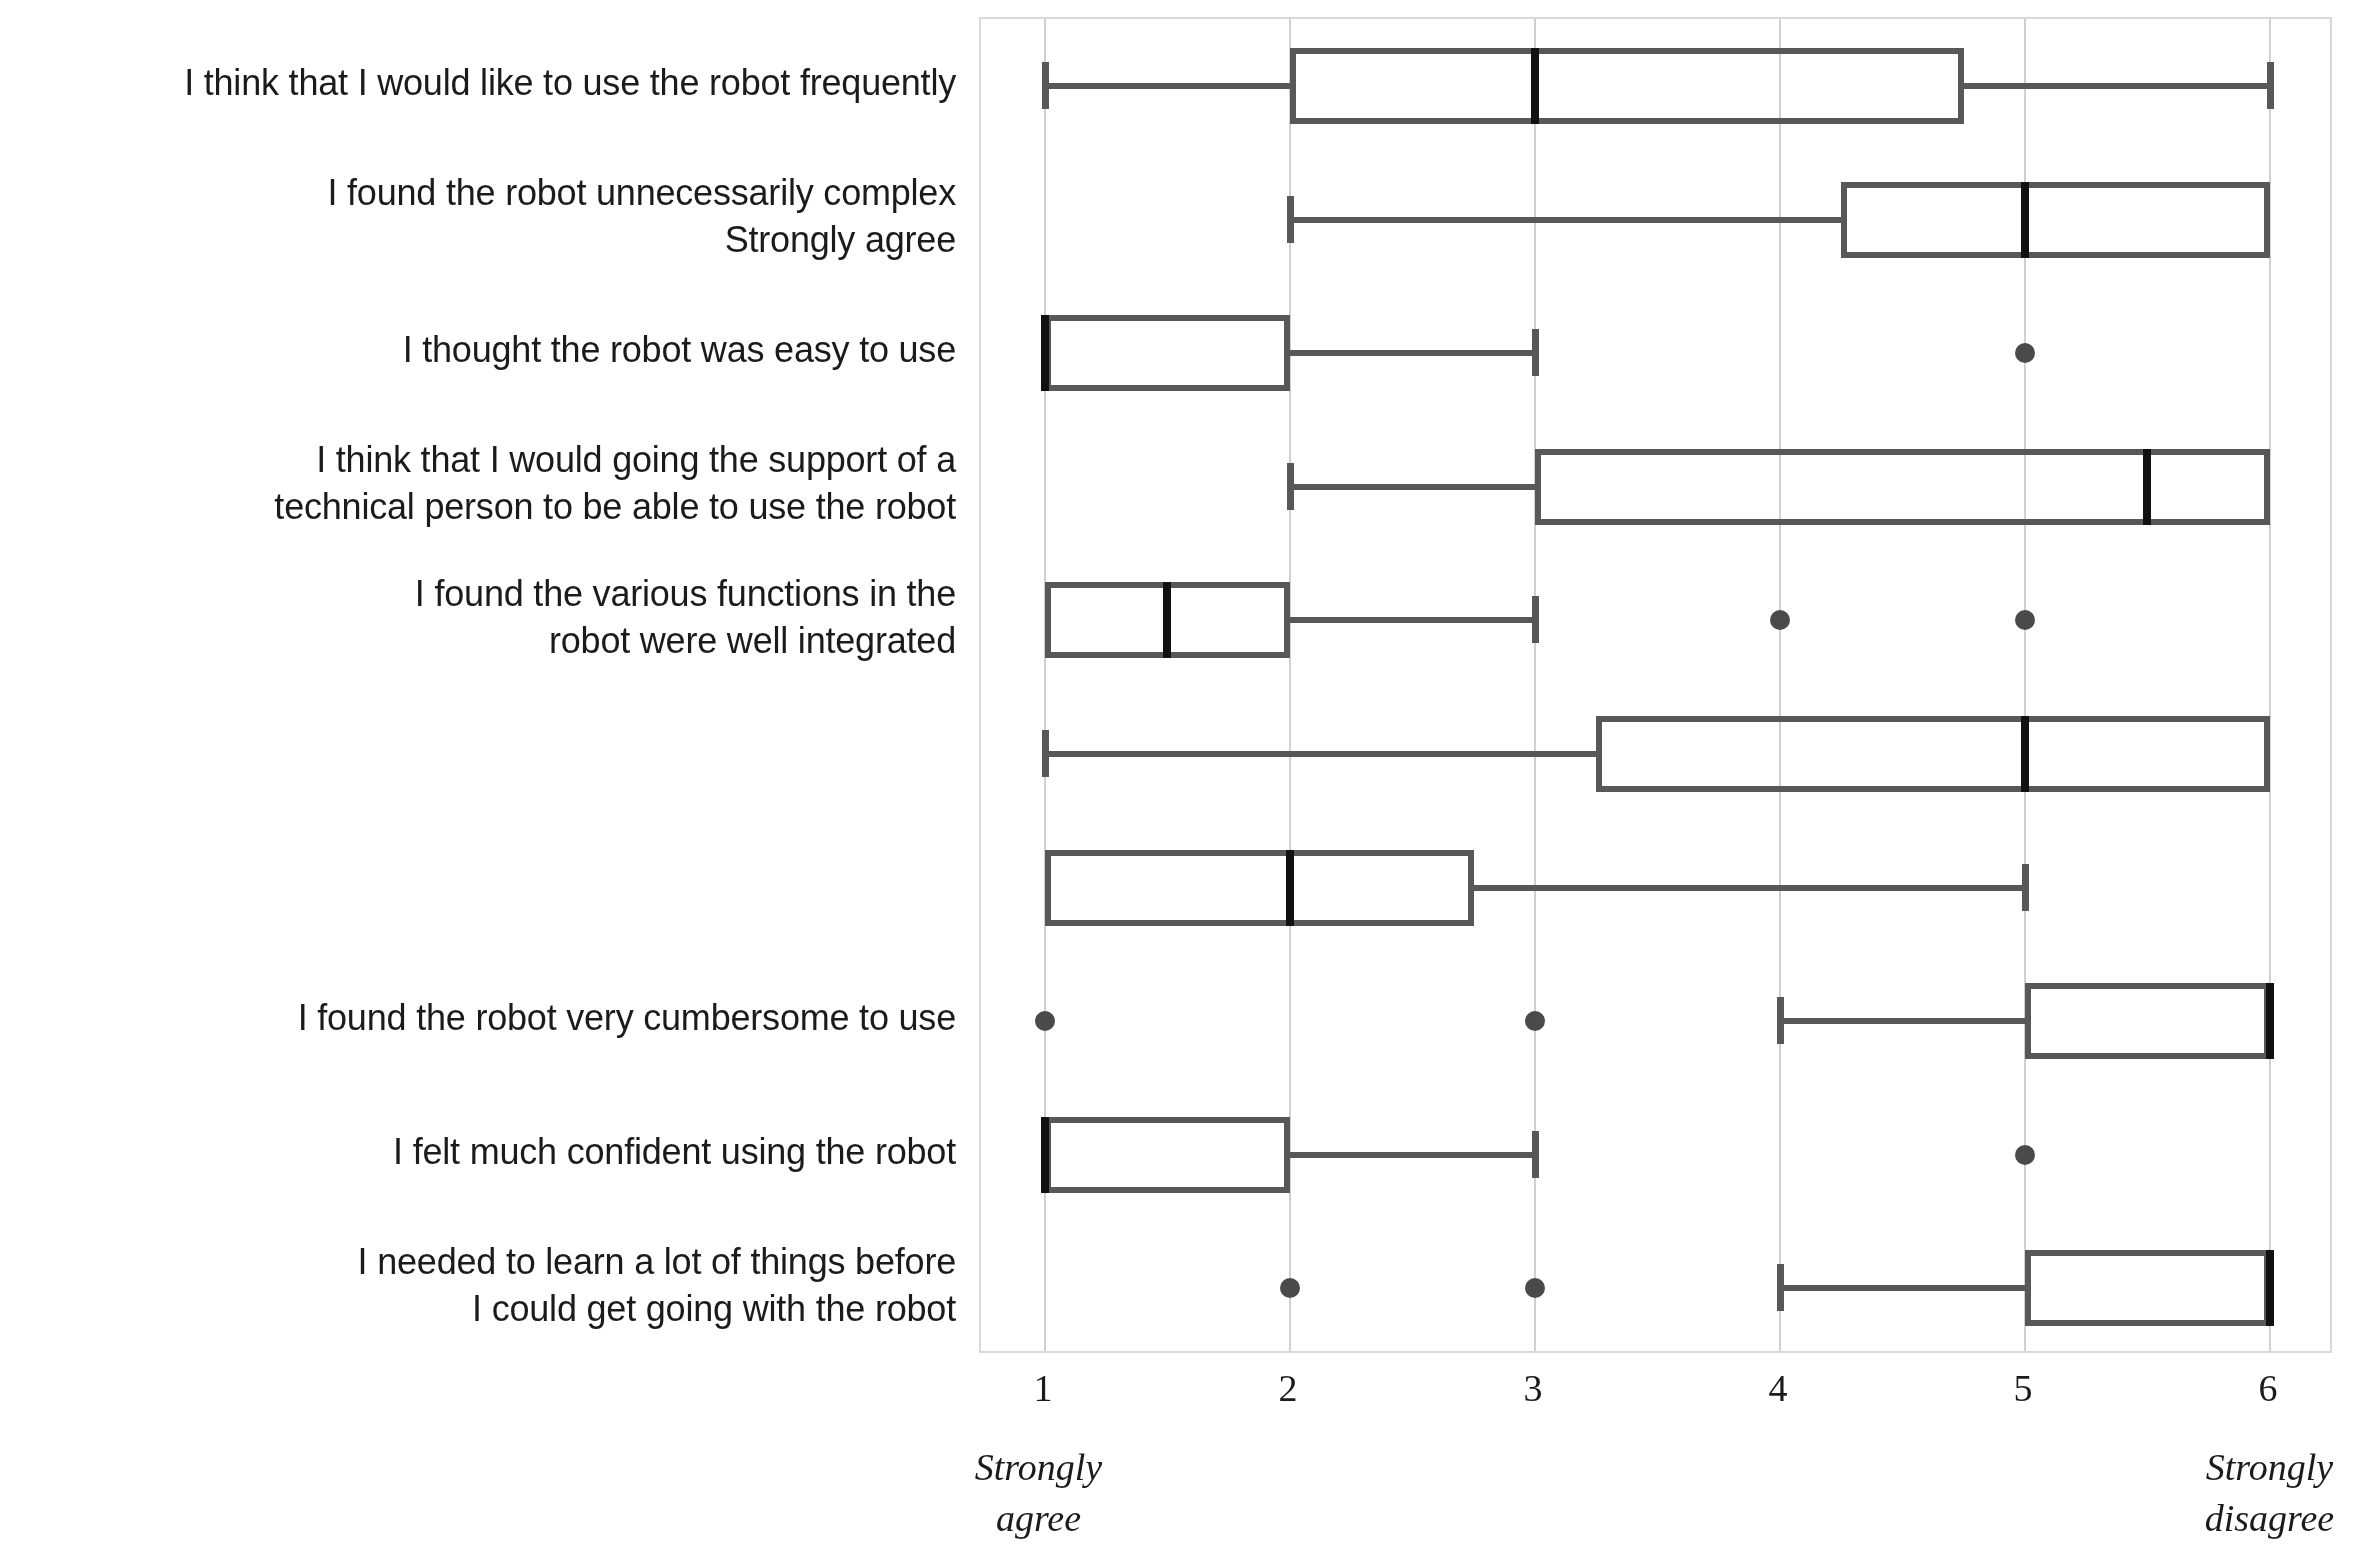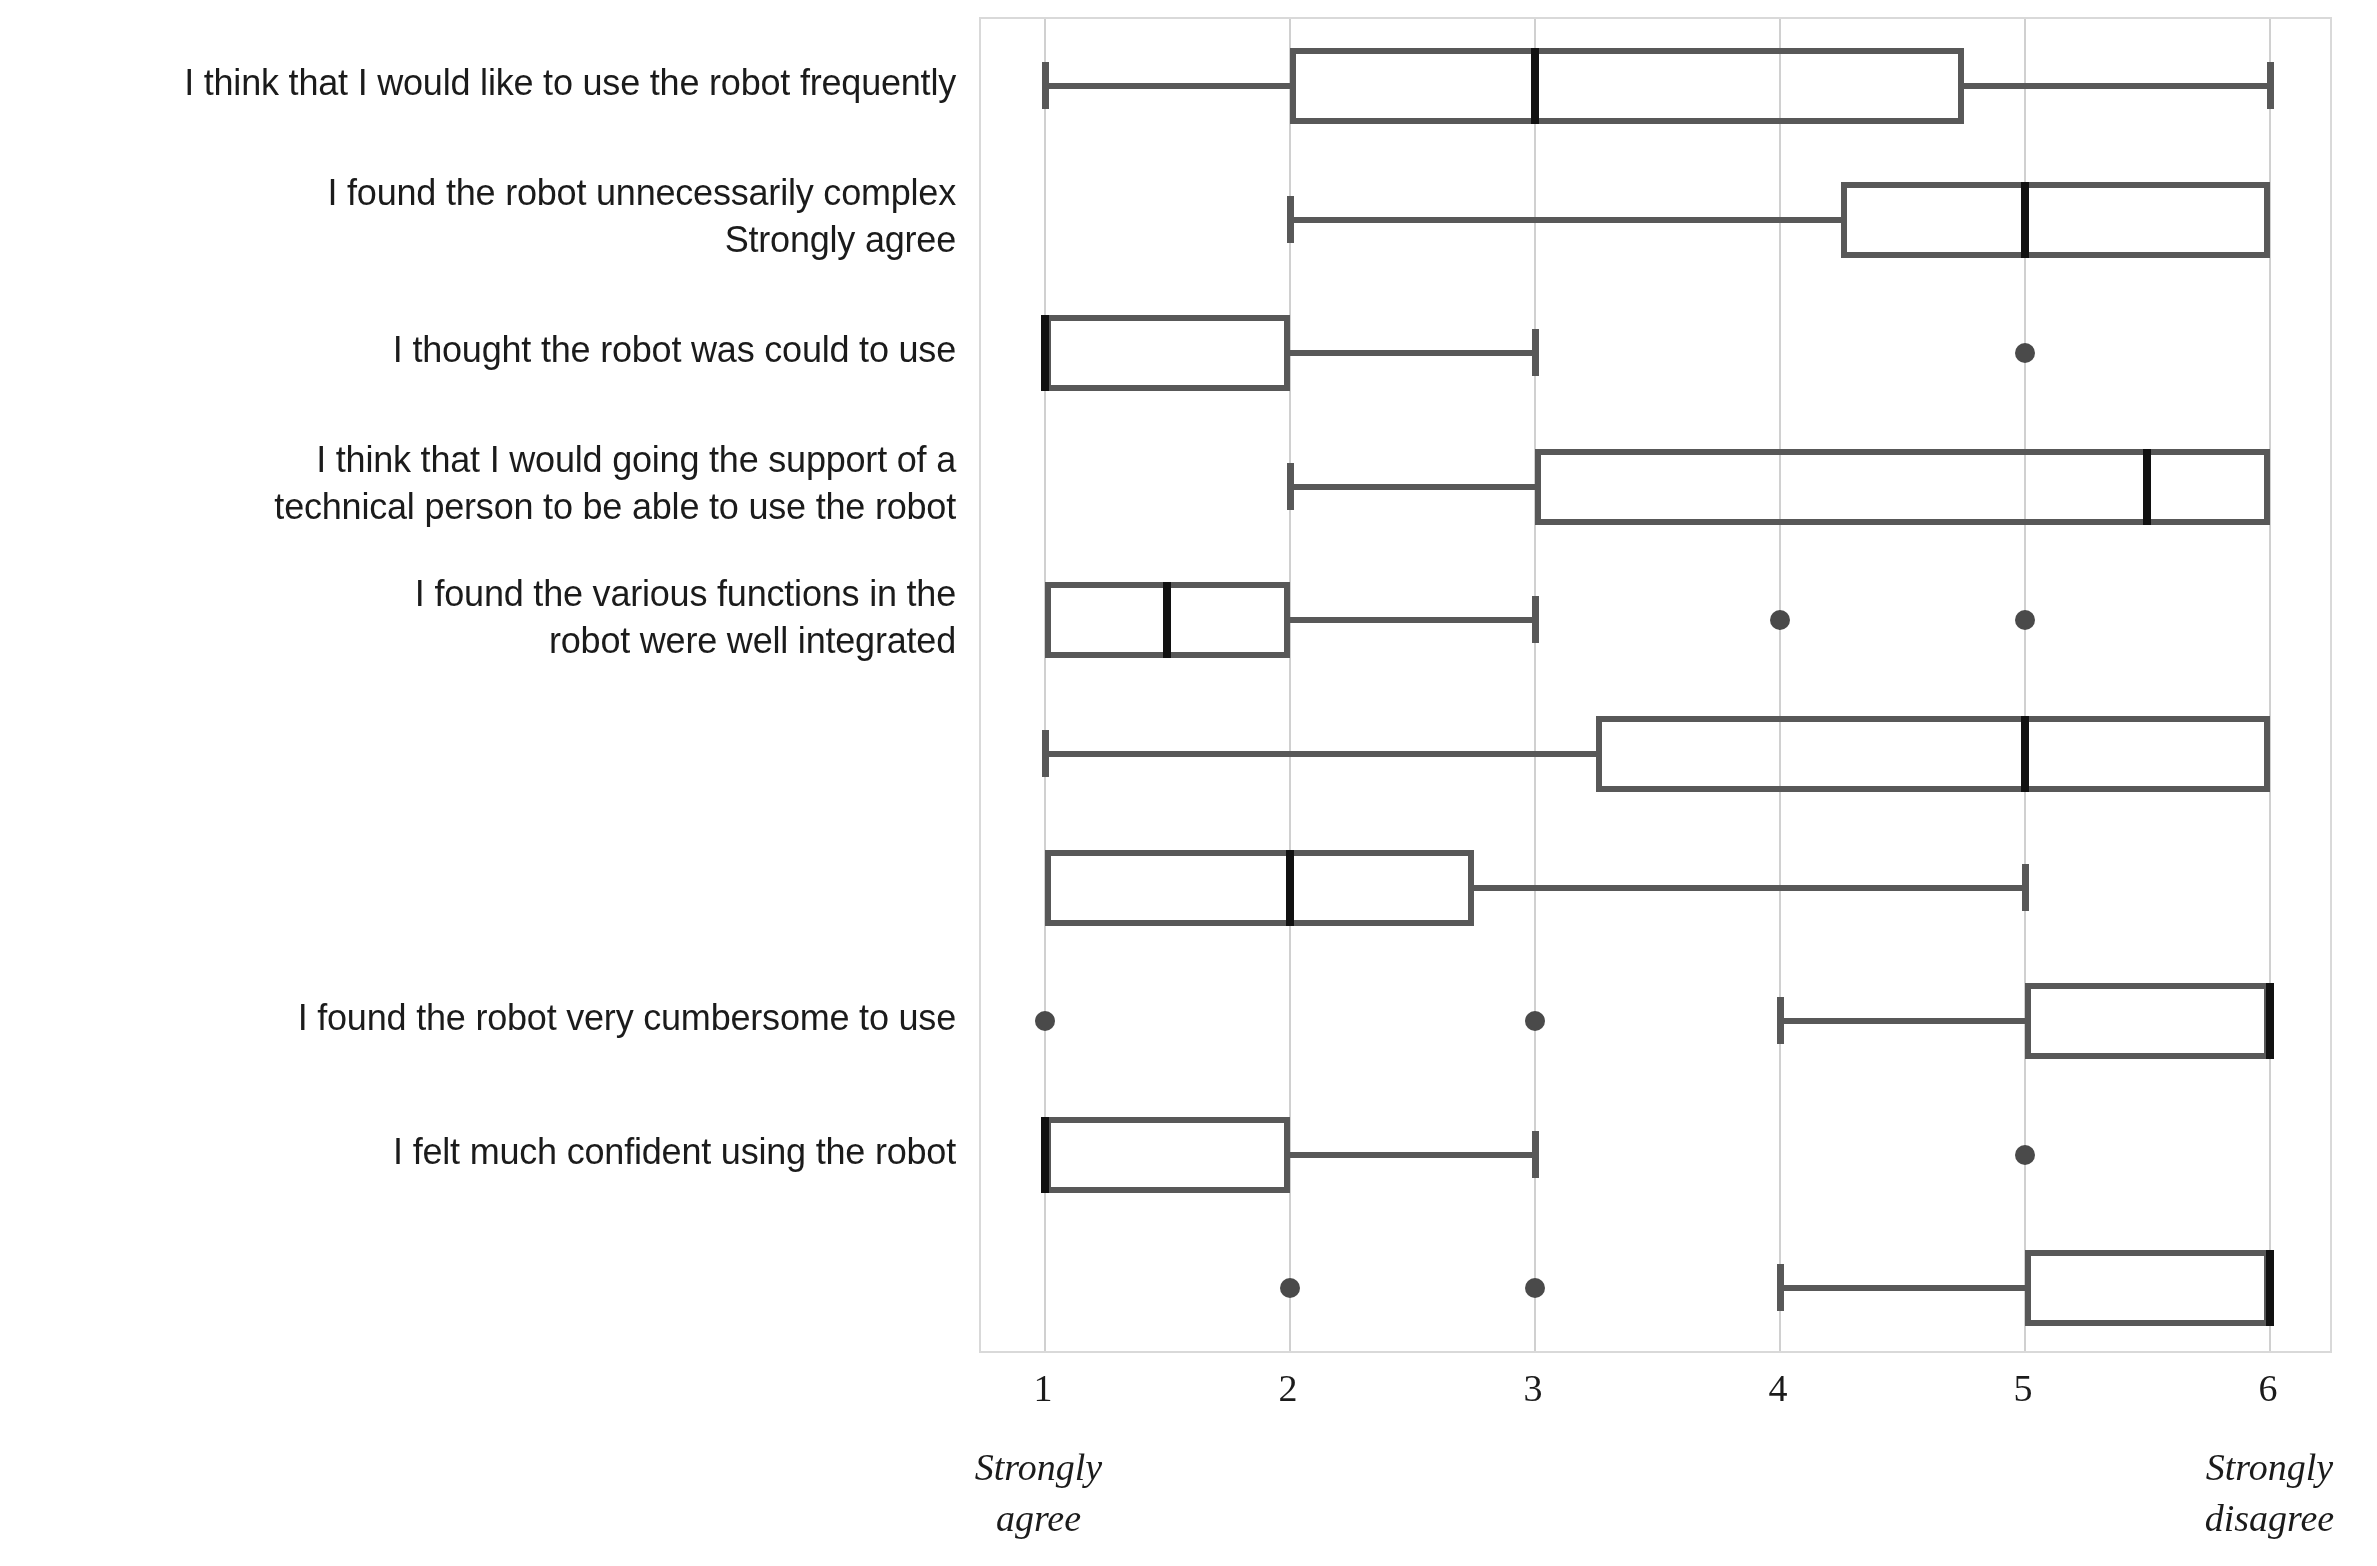--- a/index.html
+++ b/index.html
@@ -129,27 +129,29 @@
 </style>
 </head>
 <body>
 
 <div id="page">
 
   <div id="label-col">
       <div class="item-label" style="top: 60px;">I think that I would like to use the robot frequently</div>
       <div class="item-label" style="top: 170px;">I found the robot unnecessarily complex
 Strongly agree</div>
-      <div class="item-label" style="top: 327px;">I thought the robot was could to use</div>
+      <div class="item-label" style="top: 327px;">I thought the robot was easy to use</div>
       <div class="item-label" style="top: 437px;">I think that I would going the support of a
 technical person to be able to use the robot</div>
       <div class="item-label" style="top: 571px;">I found the various functions in the
 robot were well integrated</div>
       <div class="item-label" style="top: 995px;">I found the robot very cumbersome to use</div>
       <div class="item-label" style="top: 1129px;">I felt much confident using the robot</div>
+      <div class="item-label" style="top: 1239px;">I needed to learn a lot of things before
+I could get going with the robot</div>
     </div>
 
   <div id="plot">
       <div class="gridline" style="left: 63px;"></div>
       <div class="gridline" style="left: 308px;"></div>
       <div class="gridline" style="left: 553px;"></div>
       <div class="gridline" style="left: 798px;"></div>
       <div class="gridline" style="left: 1043px;"></div>
       <div class="gridline" style="left: 1288px;"></div>
       <div class="boxrow" style="top: 0px; height: 134px;">

